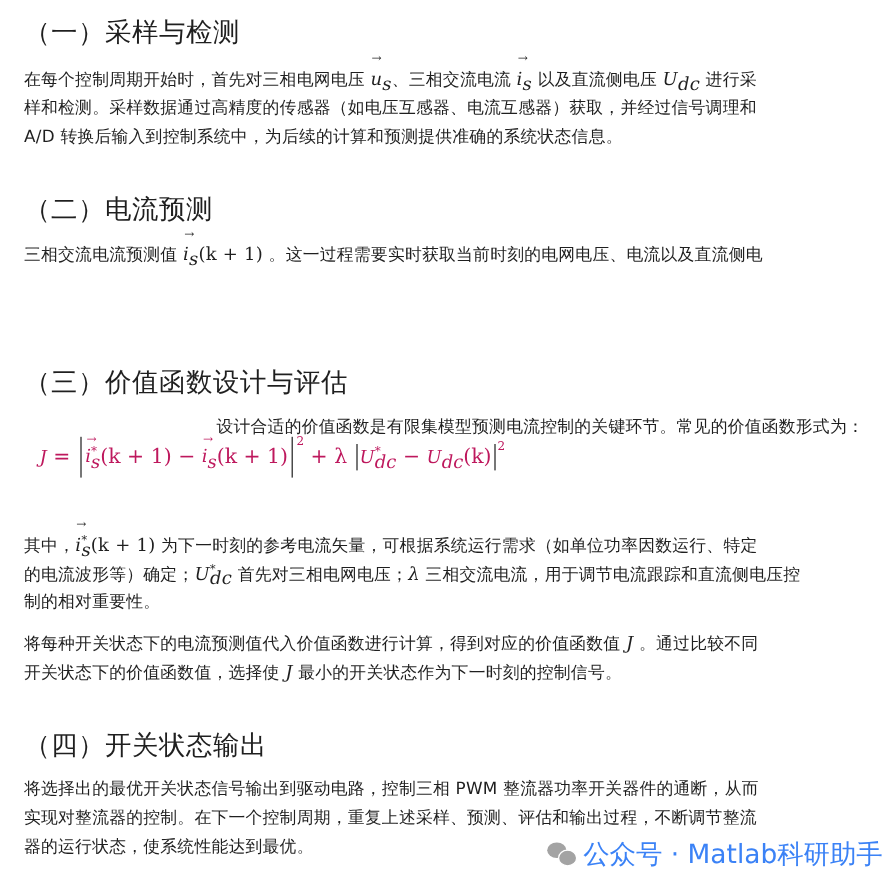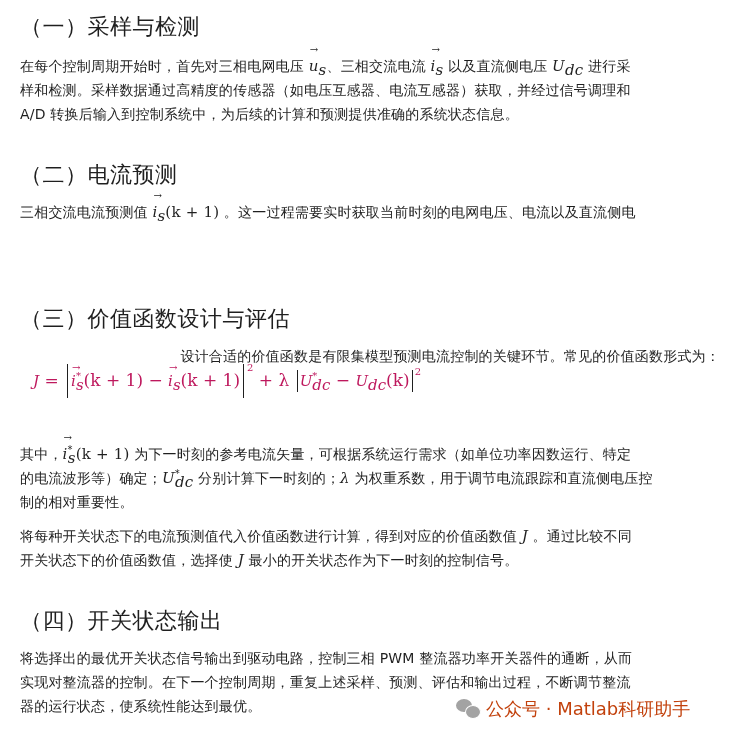--- a/index.html
+++ b/index.html
@@ -30,21 +30,21 @@
     sub, sup { font-size: 10px; line-height: 0; }
     .formula {
       position: absolute; left: 33px; top: 364px;
       font-family: "DejaVu Serif", "Liberation Serif", serif;
       font-size: 17px; white-space: nowrap; color: #be185d;
     }
     .bar { display: inline-block; border-left: 1.5px solid #1f1f1f; height: 34px; vertical-align: middle; margin: 0 3px; }
     .sbar { display: inline-block; border-left: 1.2px solid #1f1f1f; height: 22px; vertical-align: middle; margin: 0 2px; }
     .watermark {
       position: absolute; left: 456px; top: 697px;
-      font-size: 18px; color: #c2410c; white-space: nowrap;
+      font-size: 22px; color: #3b82f6; white-space: nowrap;
       display: flex; align-items: center; gap: 6px;
     }
     .wechat-icon { width: 24px; height: 20px; position: relative; }
     .wechat-icon .b1 { position: absolute; left: 0; top: 0; width: 16px; height: 13px; border-radius: 50%; background: #a3a3a3; }
     .wechat-icon .b2 { position: absolute; left: 9px; top: 6px; width: 14px; height: 12px; border-radius: 50%; background: #a3a3a3; border: 1.5px solid #fff; }
   </style>
 </head>
 <body>
 
 <div class="content">
@@ -73,21 +73,21 @@
     <span>−</span>
     <span class="m vec">i</span><sub class="m">s</sub><span>(k + 1)</span><span class="bar"></span><sup style="position:relative; top:-8px;">2</sup>
     <span>+ λ</span>
     <span class="sbar"></span><span class="m">U</span><sup>*</sup><sub class="m" style="margin-left:-5px;">dc</sub>
     <span>−</span>
     <span class="m">U</span><sub class="m">dc</sub><span>(k)</span><span class="sbar"></span><sup style="position:relative; top:-4px;">2</sup>
   </div>
 
   <div class="para" style="top:442px;">
     <span class="line"><span>其中，</span><span class="m vec">i</span><sup>*</sup><sub class="m" style="margin-left:-5px;">s</sub><span class="mr">(k + 1)</span><span> 为下一时刻的参考电流矢量，可根据系统运行需求（如单位功率因数运行、特定</span></span>
-    <span class="line"><span>的电流波形等）确定；</span><span class="m">U</span><sup>*</sup><sub class="m" style="margin-left:-5px;">dc</sub><span> 分别计算下一时刻的；</span><span class="m">λ</span><span> 为权重系数，用于调节电流跟踪和直流侧电压控</span></span>
+    <span class="line"><span>的电流波形等）确定；</span><span class="m">U</span><sup>*</sup><sub class="m" style="margin-left:-5px;">dc</sub><span> 首先对三相电网电压；</span><span class="m">λ</span><span> 三相交流电流，用于调节电流跟踪和直流侧电压控</span></span>
     <span class="line">制的相对重要性。</span>
   </div>
 
   <div class="para" style="top:524px;">
     <span class="line"><span>将每种开关状态下的电流预测值代入价值函数进行计算，得到对应的价值函数值 </span><span class="m">J</span><span> 。通过比较不同</span></span>
     <span class="line"><span>开关状态下的价值函数值，选择使 </span><span class="m">J</span><span> 最小的开关状态作为下一时刻的控制信号。</span></span>
   </div>
 
   <div class="heading" style="top:606px;">（四）开关状态输出</div>
   <div class="para" style="top:646px;">

